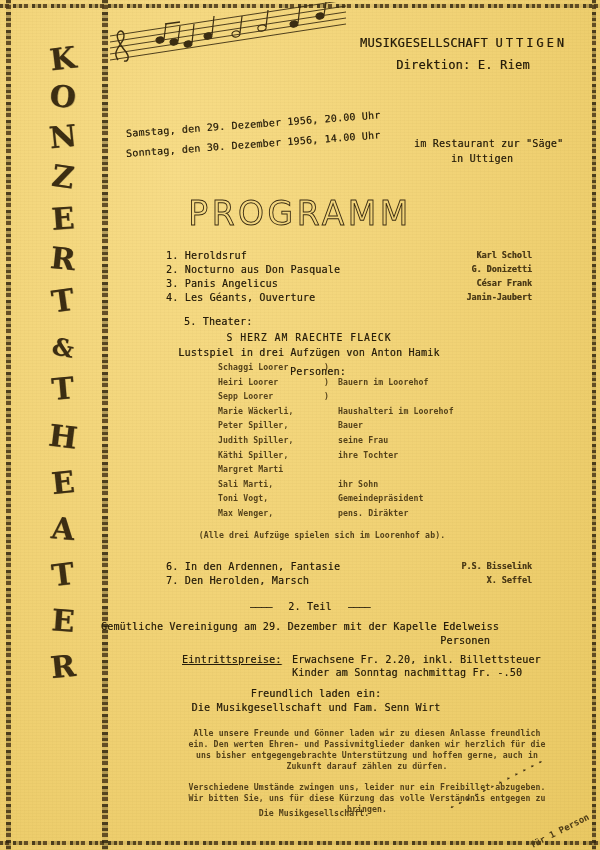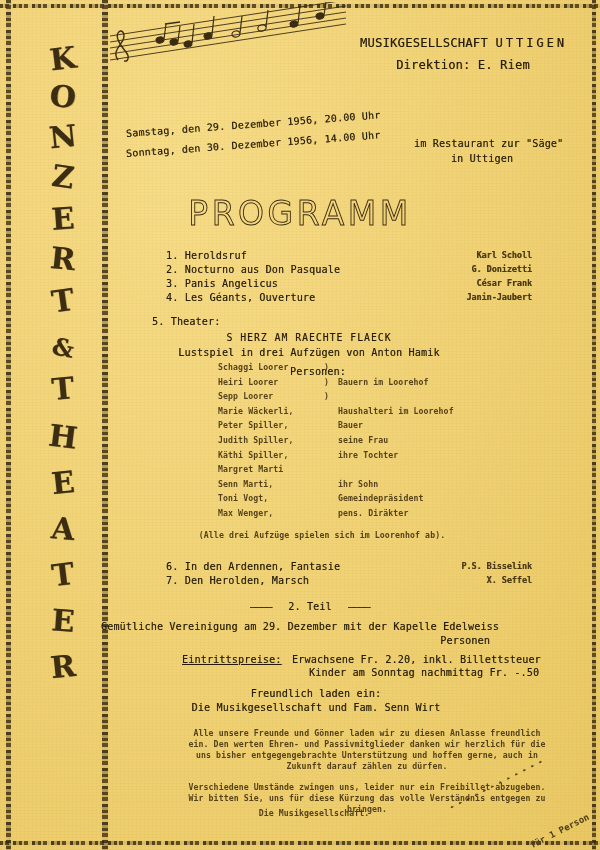--- a/index.html
+++ b/index.html
@@ -100,40 +100,40 @@
     color:transparent;
     -webkit-text-stroke:.9px #3a2c12;
     text-stroke:.9px #3a2c12;
   }
   #pieces{position:absolute;left:166px;top:250px;width:366px;}
   .piece{position:relative;height:14px;font-size:10px;white-space:nowrap;}
   .piece .comp{
     position:absolute;right:0;top:0;
     font-size:8.4px;font-weight:700;color:#4b3a16;letter-spacing:0;
   }
-  #theaterlbl{position:absolute;left:152px;top:316px;font-size:10px;}
+  #theaterlbl{position:absolute;left:184px;top:316px;font-size:10px;}
   #playtitle{position:absolute;left:0;top:332px;width:600px;text-align:center;}
   #playtitle .t1{font-size:9.6px;letter-spacing:1.1px;padding-left:18px;}
   #playtitle .t2{font-size:10px;margin-top:4px;padding-left:18px;}
   #personen{position:absolute;left:0;top:366px;width:600px;text-align:center;font-size:10px;padding-left:18px;}
   #cast{position:absolute;left:218px;top:362px;width:300px;}
   .castrow{position:relative;height:14.6px;}
   .castrow .nm{position:absolute;left:0;top:0;width:104px;}
   .castrow .br{position:absolute;left:106px;top:0;}
   .castrow .rl{position:absolute;left:120px;top:0;white-space:nowrap;}
   #castnote{position:absolute;left:0;top:530px;width:600px;text-align:center;padding-left:22px;}
   #pieces2{position:absolute;left:166px;top:561px;width:366px;}
   #teil2{position:absolute;left:0;top:601px;width:600px;text-align:center;font-size:10px;padding-left:10px;}
   .dashes{letter-spacing:-.5px;}
   #gemuet{position:absolute;left:0;top:621px;width:600px;text-align:center;font-size:10px;}
   #gemuet .g2{text-align:right;padding-right:110px;margin-top:3px;}
   #prices{position:absolute;left:182px;top:654px;width:380px;font-size:10px;}
   #prices .lbl{text-decoration:underline;}
   #prices .pr1{position:absolute;left:110px;top:0;white-space:nowrap;}
-  #prices .pr2{position:absolute;left:127px;top:13px;white-space:nowrap;}
+  #prices .pr2{position:absolute;left:110px;top:13px;white-space:nowrap;}
   #invite{position:absolute;left:0;top:688px;width:600px;text-align:center;font-size:10px;padding-left:16px;}
   #invite .i2{margin-top:3px;}
   #para{position:absolute;left:182px;top:728px;width:370px;}
   #para p{margin:0 0 10px 0;line-height:11px;text-align:center;}
   #signoff{position:absolute;left:0;top:808px;width:600px;text-align:center;padding-left:14px;}
   
   #coupon{position:absolute;right:0;bottom:0;width:150px;height:90px;overflow:hidden;}
   #coupon .perf{
     position:absolute;left:-10px;top:52px;width:190px;height:2px;
     transform:rotate(-27deg);transform-origin:left center;
@@ -272,21 +272,21 @@
         <span class="rl">seine Frau</span>
       </div>
       <div class="castrow faint">
         <span class="nm">Käthi Spiller,</span>
         <span class="rl">ihre Tochter</span>
       </div>
       <div class="castrow faint">
         <span class="nm">Margret Marti</span>
       </div>
       <div class="castrow faint">
-        <span class="nm">Senn Marti,</span>
+        <span class="nm">Sali Marti,</span>
         <span class="rl">ihr Sohn</span>
       </div>
       <div class="castrow faint">
         <span class="nm">Toni Vogt,</span>
         <span class="rl">Gemeindepräsident</span>
       </div>
       <div class="castrow faint">
         <span class="nm">Max Wenger,</span>
         <span class="rl">pens. Diräkter</span>
       </div>

